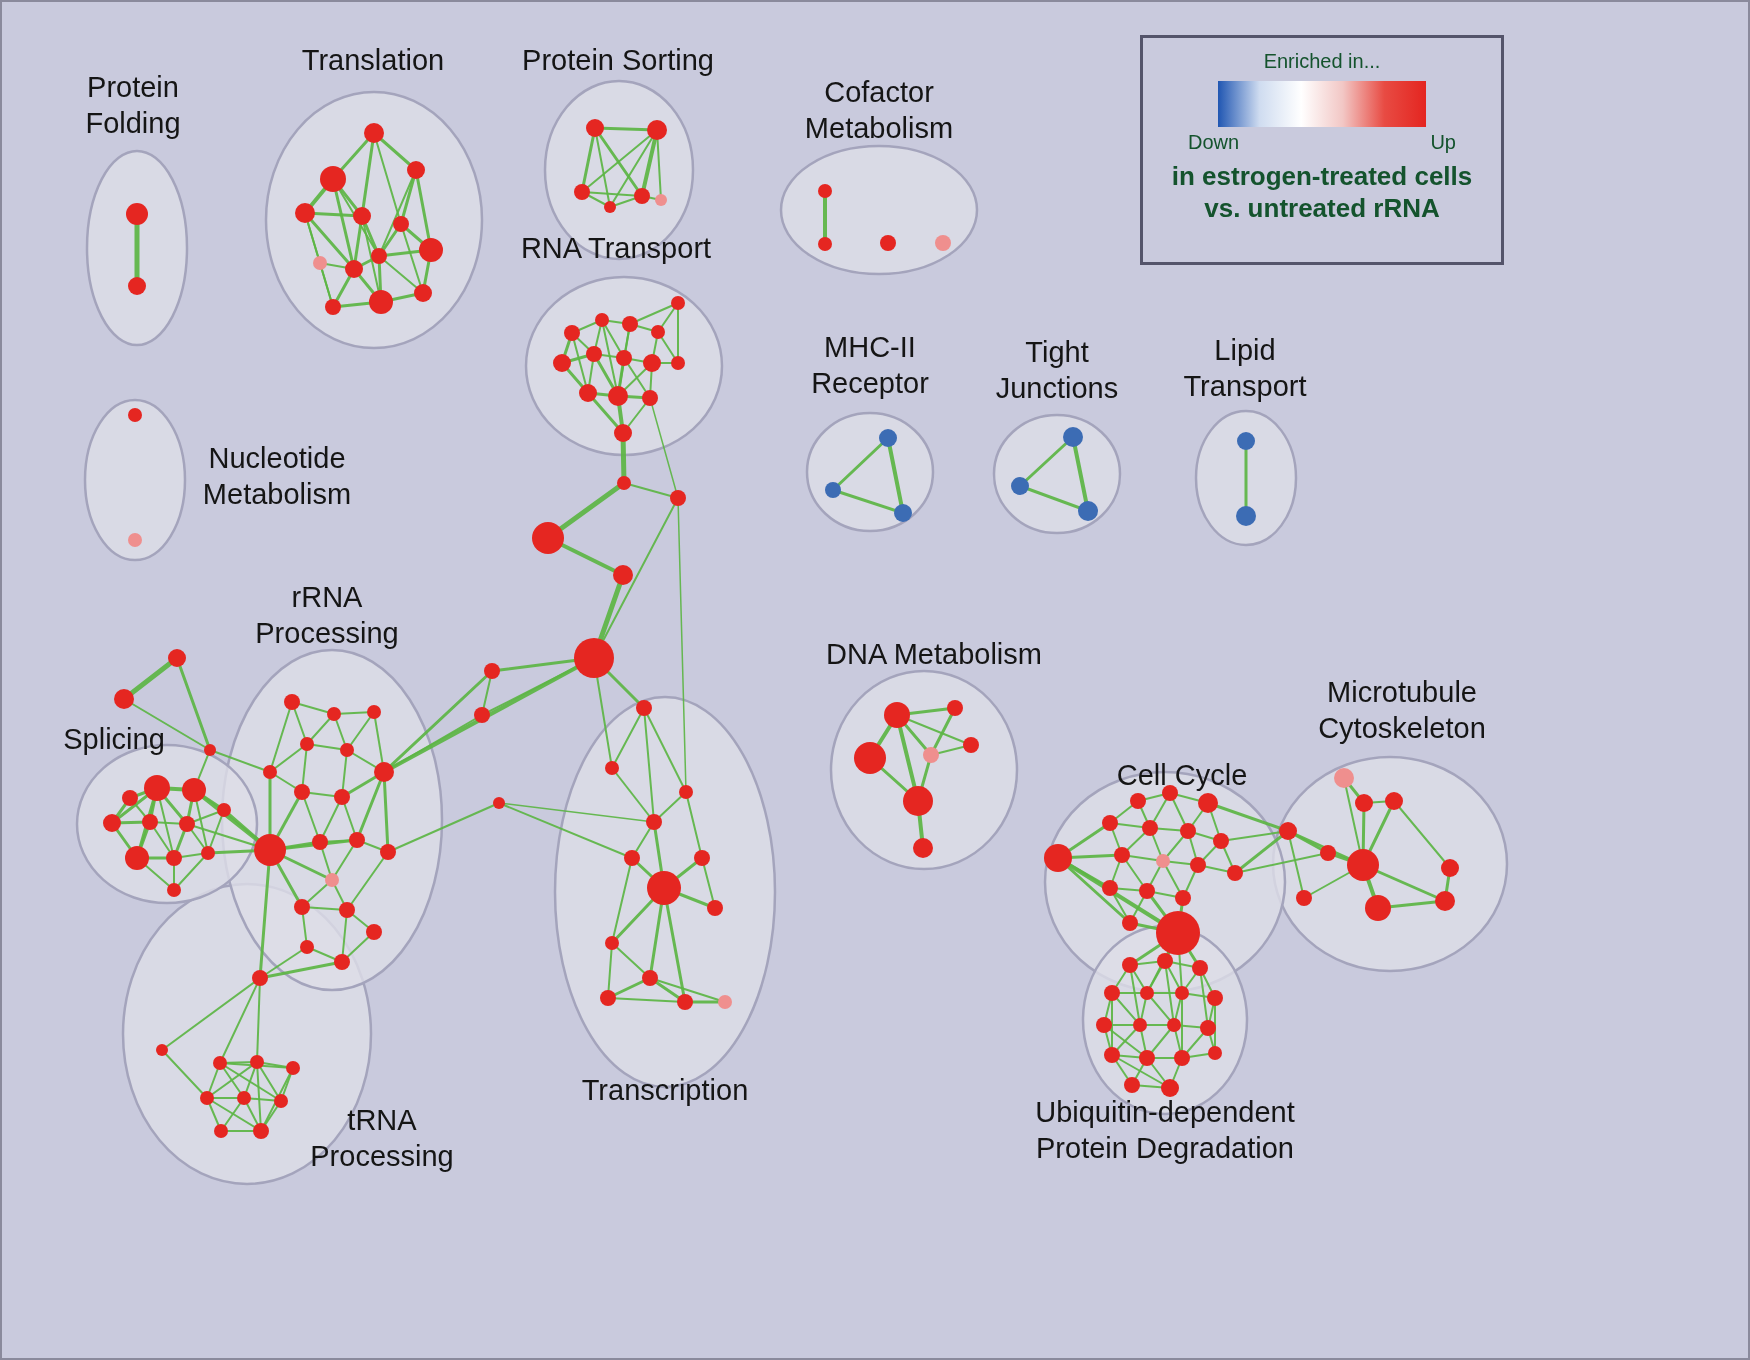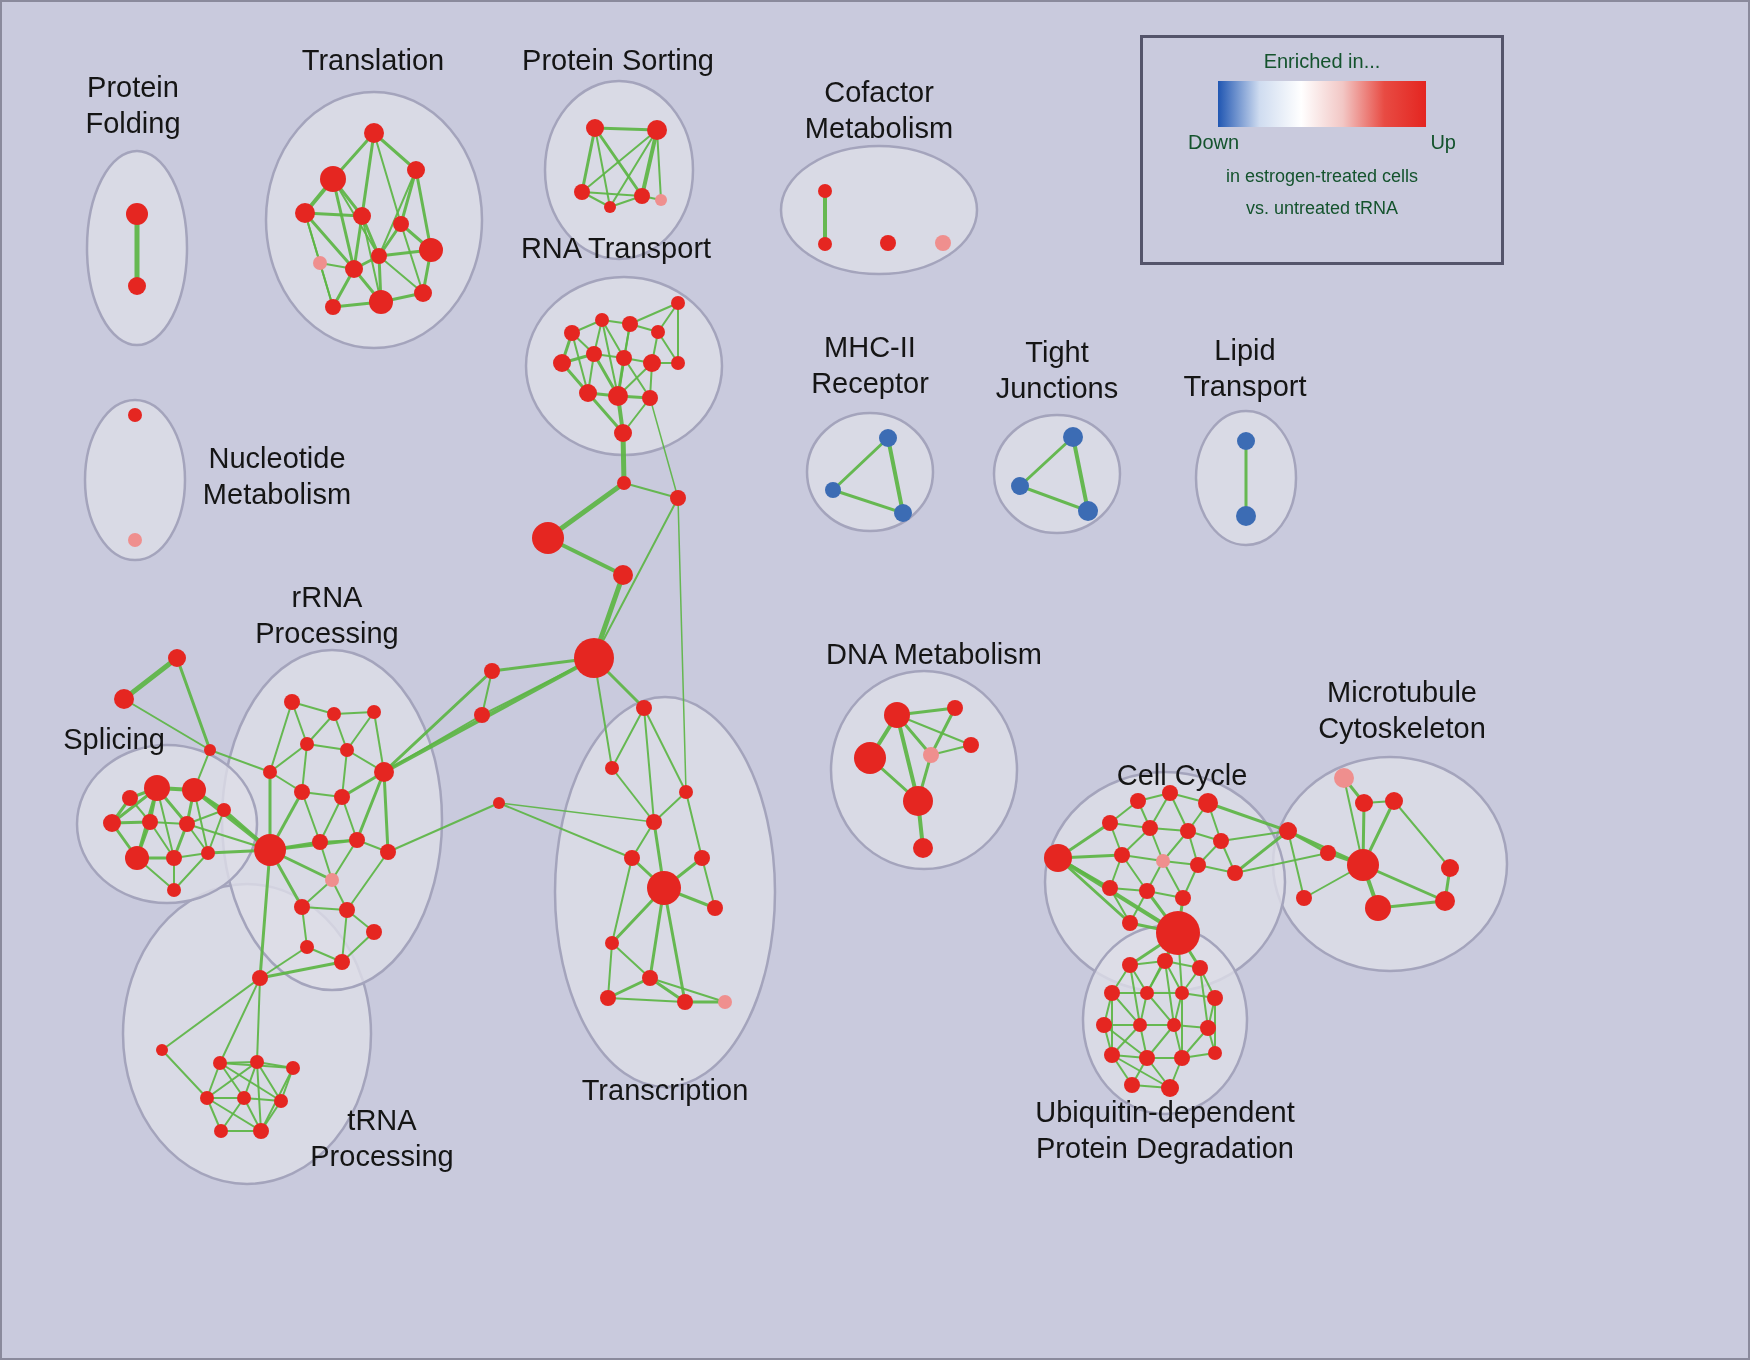--- a/index.html
+++ b/index.html
@@ -10,21 +10,21 @@
   }
   #network-svg{position:absolute;left:0;top:0;}
   .legend{
     position:absolute;left:1138px;top:33px;width:364px;height:230px;
     border:3px solid #54546a;background:#c9cadd;box-sizing:border-box;
     text-align:center;
   }
   .legend-title{font-size:20px;margin-top:12px;}
   .legend-bar{height:46px;margin:8px 75px 0;}
   .legend-scale{display:flex;justify-content:space-between;padding:0 45px;font-size:20px;margin-top:4px;}
-  .legend-caption{font-size:18px;line-height:32px;}
+  .legend-caption{font-size:26px;line-height:32px;font-weight:bold;}
   .legend-caption.first{margin-top:6px;}
 </style>
 </head>
 <body>
 
 <div class="page">
   <svg id="network-svg" width="1750" height="1360" viewBox="0 0 1750 1360">
       <ellipse cx="135" cy="246" rx="50" ry="97" fill="#dddde7" fill-opacity="0.8" stroke="#a4a4bc" stroke-width="2.5"></ellipse>
       <ellipse cx="372" cy="218" rx="108" ry="128" fill="#dddde7" fill-opacity="0.8" stroke="#a4a4bc" stroke-width="2.5"></ellipse>
       <ellipse cx="617" cy="168" rx="74" ry="89" fill="#dddde7" fill-opacity="0.8" stroke="#a4a4bc" stroke-width="2.5"></ellipse>
@@ -570,15 +570,15 @@
     </svg>
 
   <div class="legend">
     <div class="legend-title">Enriched in...</div>
     <div class="legend-bar" style="background: linear-gradient(to right, rgb(32, 86, 178), rgb(207, 220, 240), rgb(255, 255, 255), rgb(242, 199, 197), rgb(232, 75, 67), rgb(228, 37, 32));"></div>
     <div class="legend-scale">
       <span>Down</span>
       <span>Up</span>
     </div>
     <div class="legend-caption first">in estrogen-treated cells</div>
-    <div class="legend-caption">vs. untreated tRNA</div>
+    <div class="legend-caption">vs. untreated rRNA</div>
   </div>
 </div>
 
 </body></html>

